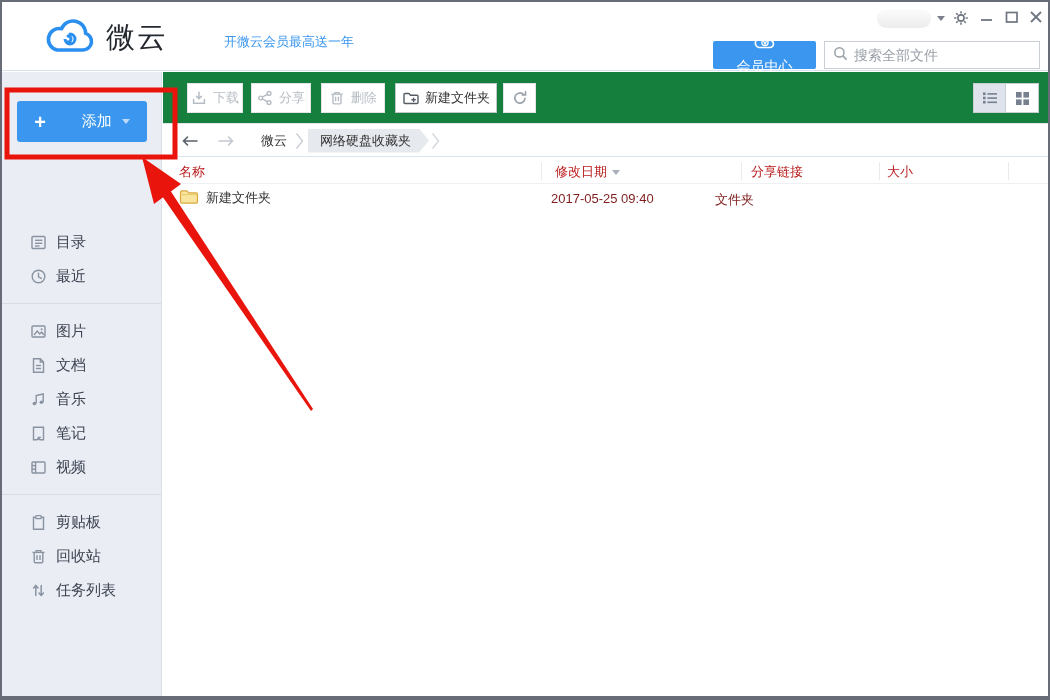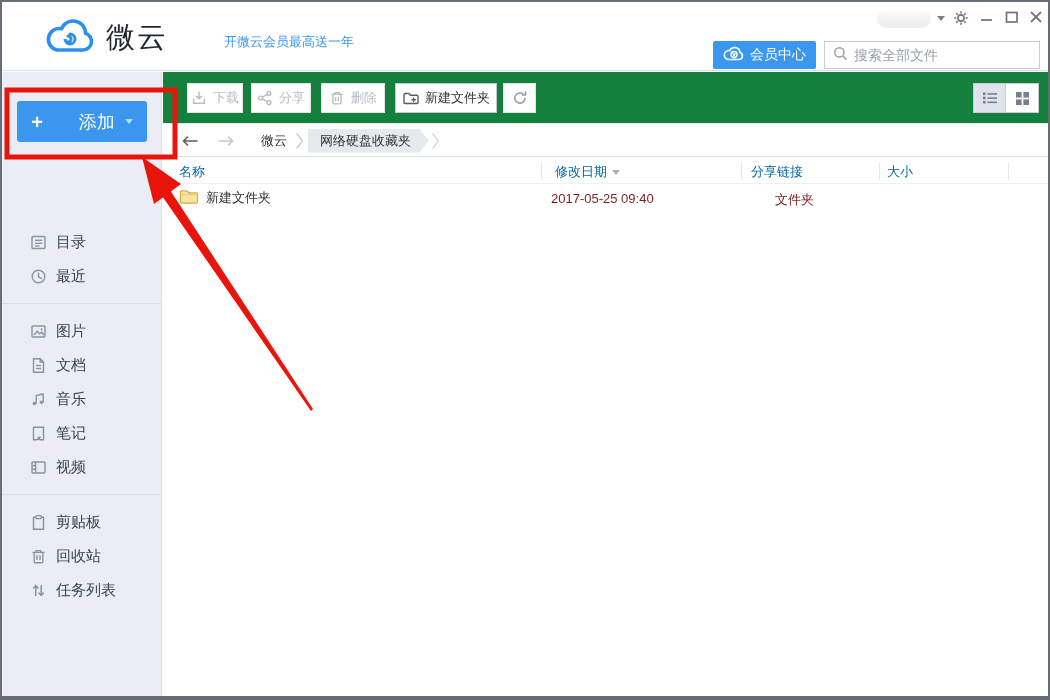--- a/index.html
+++ b/index.html
@@ -8,39 +8,39 @@
   .window { position:relative; width:1050px; height:700px;
     border:2px solid #676c77; border-bottom-width:4px; background:#fff; overflow:hidden; }
 
   
   .header { position:absolute; left:0; top:0; right:0; height:69px; background:#fff;
     border-bottom:1px solid #d6e2f0; }
   .logo { position:absolute; left:42px; top:12px; display:flex; align-items:center; gap:10px; }
   .logo-text { font-size:29px; color:#23282e; letter-spacing:2px; }
   .promo { position:absolute; left:222px; top:31px; font-size:13px; color:#3a96ef; cursor:pointer; }
   .vip-btn { position:absolute; left:711px; top:39px; width:103px; height:28px; background:#3a96ef;
-    border-radius:2px; color:#fff; font-size:14px; display:flex; align-items:center; justify-content:center; gap:5px; cursor:pointer; }
+    border-radius:2px; color:#fff; font-size:14px; display:flex; align-items:center; justify-content:center; gap:5px; cursor:pointer;flex-direction:column; }
   .search-box { position:absolute; left:822px; top:39px; width:216px; height:28px; background:#fff;
     border:1px solid #c9cdd4; display:flex; align-items:center; padding:0 8px; gap:6px; }
   .search-box input { border:none; outline:none; flex:1; font-size:14px; color:#333;
     font-family:"Liberation Sans","DejaVu Sans",sans-serif; background:transparent; }
   .search-box input::placeholder { color:#9aa0a8; }
   .account-pill { position:absolute; left:875px; top:7px; width:54px; height:19px; border-radius:9px;
     background:linear-gradient(180deg,#fcfcfc,#ececec); cursor:pointer; }
   .caret { position:absolute; left:935px; top:14px; width:0; height:0; border-left:4px solid transparent;
     border-right:4px solid transparent; border-top:5px solid #7a818c; cursor:pointer; }
   .ctl-ico { position:absolute; top:8px; width:16px; height:16px; cursor:pointer; }
 
   
   .sidebar { position:absolute; left:0; top:70px; bottom:0; width:160px; background:#eaedf4;
     border-right:1px solid #dcdfe5; }
   .add-btn { position:absolute; left:15px; top:29px; width:130px; height:41px; background:#3a96ef;
     border-radius:3px; color:#fff; display:flex; align-items:center; justify-content:center; gap:8px; cursor:pointer; }
   .add-plus { font-size:20px; font-weight:bold; line-height:1; }
-  .add-label { font-size:18px;margin-left:28px; }
+  .add-label { font-size:15px;margin-left:28px; }
   .add-caret { width:0; height:0; border-left:4px solid transparent; border-right:4px solid transparent;
     border-top:5px solid #bcd9f8; margin-left:2px; }
   .nav { position:absolute; left:0; top:83px; right:0; }
   .nav-item { height:34px; display:flex; align-items:center; padding-left:28px; gap:9px;
     font-size:15px; color:#3c4350; cursor:pointer; }
   .nav-item.selected { background:#dee2e8; }
   .nav-sep { height:1px; background:#d9dce2; margin:10px 0; }
   .nav-item svg { flex:0 0 auto; }
 
   
@@ -61,21 +61,21 @@
     border-bottom:1px solid #dbe5f0; display:flex; align-items:center; }
   .bc-arrow { margin-left:18px; cursor:pointer; display:flex; align-items:center; }
   .bc-arrow.fwd { margin-left:18px; }
   .bc-root { margin-left:26px; font-size:13px; color:#333; cursor:pointer; }
   .bc-chev { margin:0 4px 0 8px; display:flex; align-items:center; }
   .bc-tab { height:24px; background:#e6e9ee; display:flex; align-items:center; padding:0 18px 0 12px;
     font-size:13px; color:#333; cursor:pointer;
     clip-path:polygon(0 0, calc(100% - 10px) 0, 100% 50%, calc(100% - 10px) 100%, 0 100%); }
 
   .list-header { position:absolute; left:0; top:86px; right:0; height:26px; background:#fff;
-    border-bottom:1px solid #eef0f3; font-size:13px; color:#0369a1; }
+    border-bottom:1px solid #eef0f3; font-size:13px; color:#b91c1c; }
   .col { position:absolute; top:5px; cursor:pointer; display:flex; align-items:center; gap:5px; }
   .colsep { position:absolute; top:4px; width:1px; height:18px; background:#e8eaee; }
   .sort-caret { width:0; height:0; border-left:4px solid transparent; border-right:4px solid transparent;
     border-top:5px solid #a8afb9; }
 
   .file-row { position:absolute; left:0; top:112px; right:0; height:30px; font-size:13px; cursor:pointer; }
   .cell { position:absolute; top:7px; }
   .cell.name { color:#333; display:flex; align-items:center; gap:7px; top:4px; }
   .cell.dim { color:#7f1d1d; }
 
@@ -354,21 +354,21 @@
       <div class="cell name" style="left:16px">
         <span>
           <svg width="20" height="17" viewBox="0 0 20 17">
             <path d="M1.5 4.2q0-1.3 1.3-1.3h5.1l1.9 2h7.4q1.3 0 1.3 1.3v7.6q0 1.3-1.3 1.3H2.8q-1.3 0-1.3-1.3z" fill="#f9e59f" stroke="#d9a940" stroke-width="1.2"></path>
             <path d="M1.5 6.6h17" stroke="#e8c96a" stroke-width="1"></path>
           </svg>
         </span>
         <span>新建文件夹</span>
       </div>
       <div class="cell dim" style="left:388px">2017-05-25 09:40</div>
-      <div class="cell dim" style="left:612px">文件夹</div>
+      <div class="cell dim" style="left:552px">文件夹</div>
       <div class="cell dim" style="left:724px"></div>
     </div>
   </div>
 
   <svg class="annot" viewBox="0 0 1050 700">
     <rect x="5" y="88" width="168" height="67" fill="none" stroke="#e9150d" stroke-width="5"></rect>
     <polygon points="166,185 311,407 309,409 158,191" fill="#e9150d"></polygon>
     <polygon points="140,155 179,182 152,202" fill="#e9150d"></polygon>
   </svg>
 

